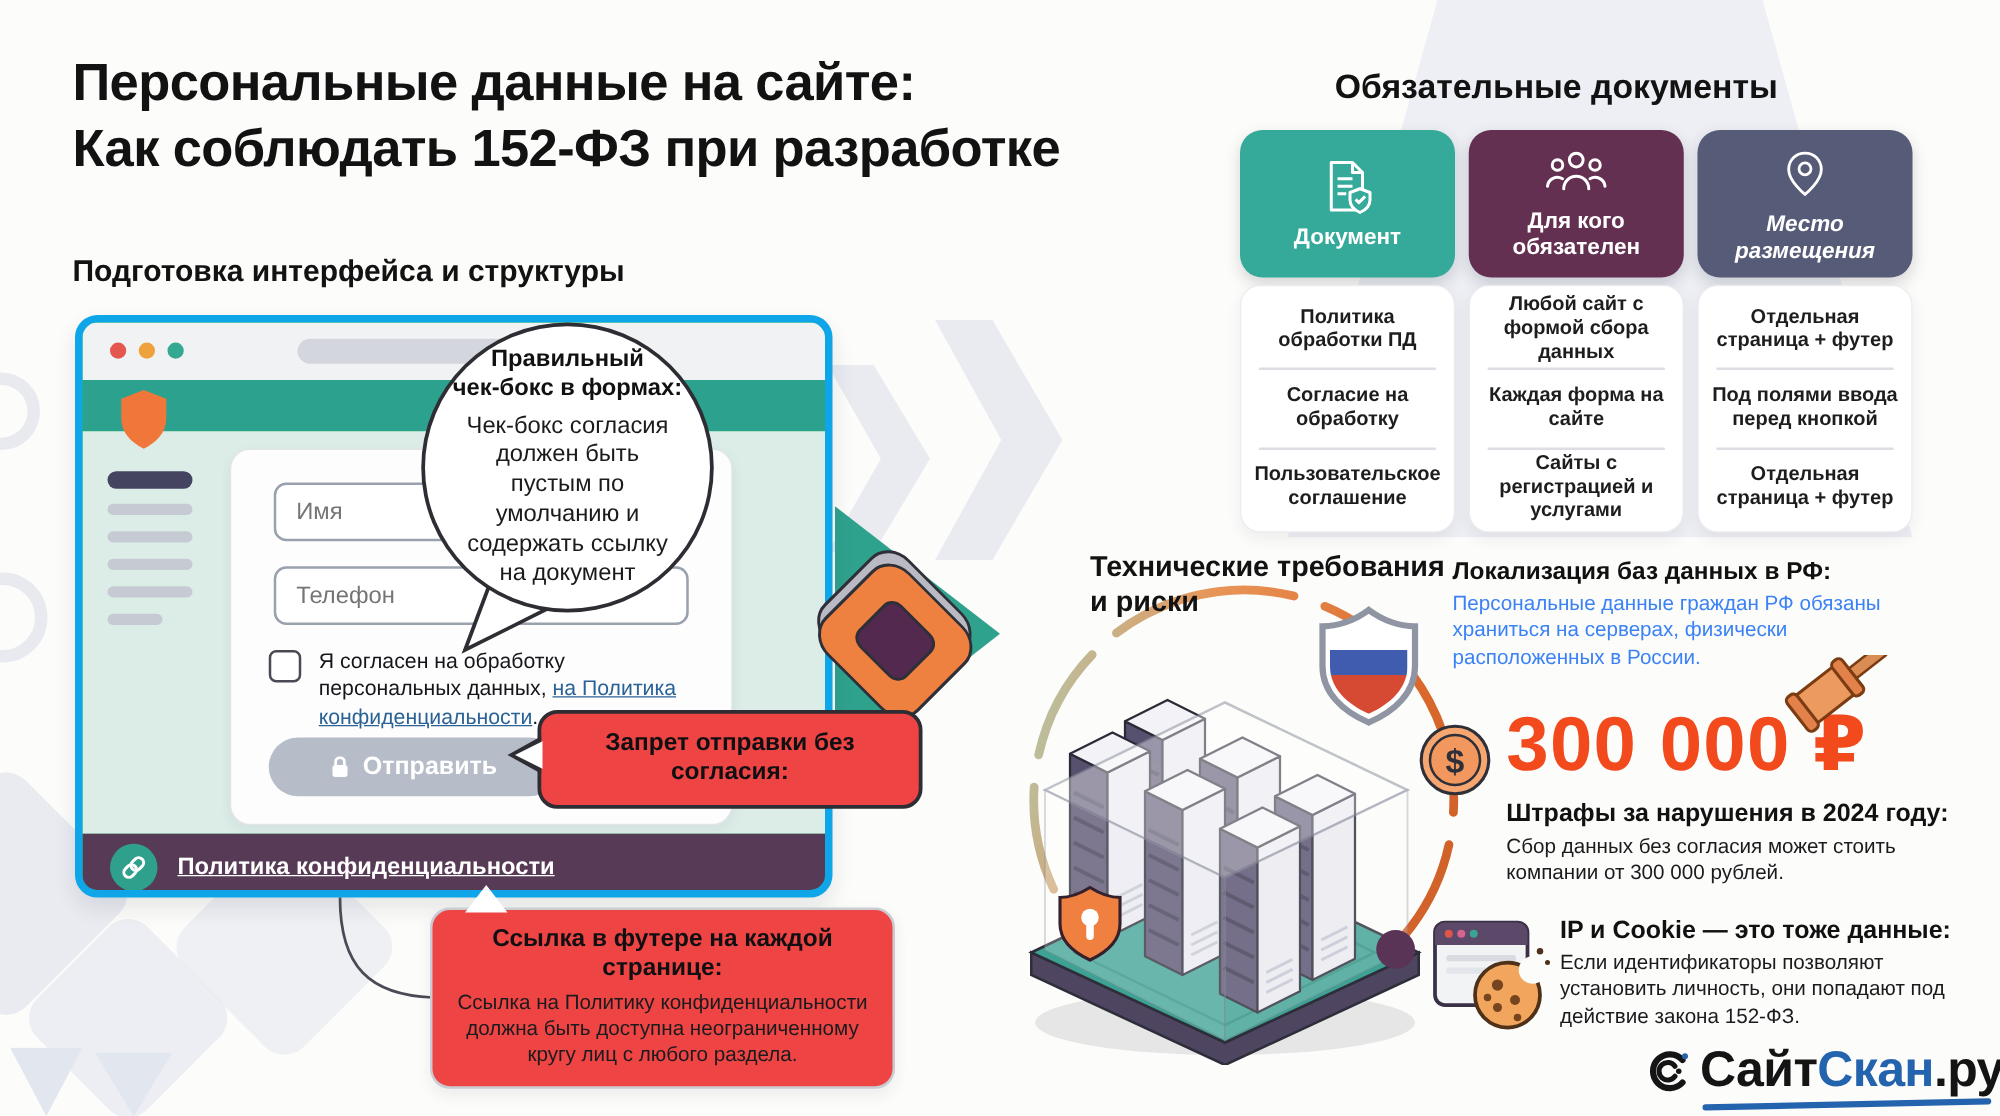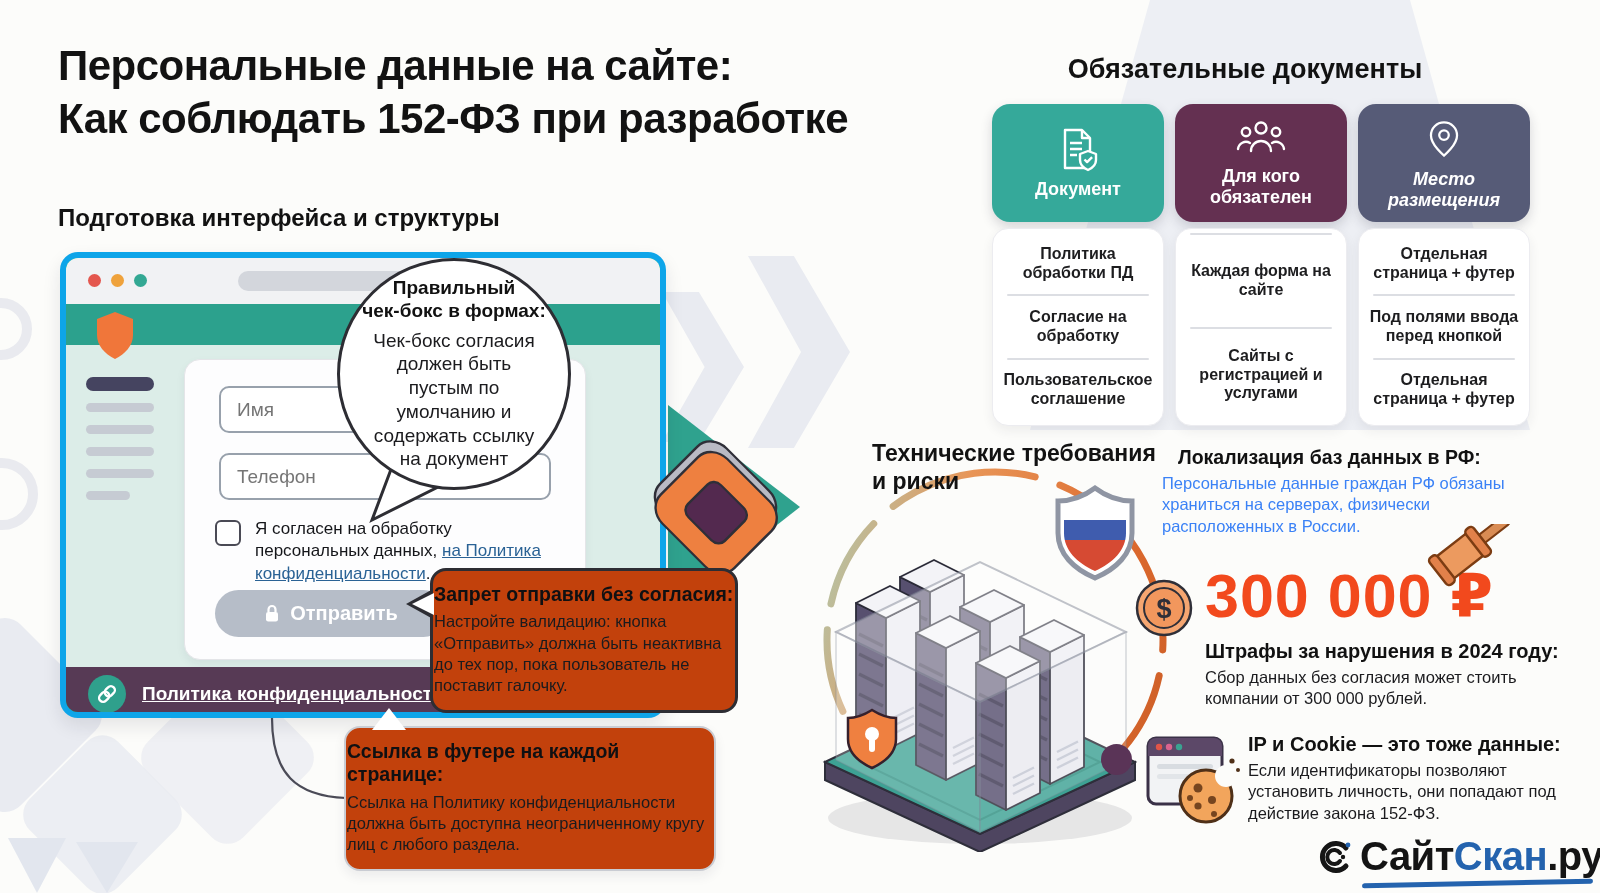--- a/index.html
+++ b/index.html
@@ -58,21 +58,21 @@
     display:flex;align-items:center;justify-content:center;}
   .b-footer a{margin-left:76px;color:#fff;font-size:19px;font-weight:700;}
 
   
   .bubble-circle{left:337px;top:258px;width:234px;height:232px;border-radius:50%;background:#fff;
     border:3px solid #2d2d33;z-index:6;display:flex;flex-direction:column;align-items:center;
     justify-content:center;text-align:center;padding:18px 22px;}
   .bc-title{font-size:19px;font-weight:700;color:#111;line-height:1.2;}
   .bc-body{font-size:19px;color:#1b1b1e;line-height:1.25;margin-top:6px;}
   .b1-tail{left:352px;top:438px;z-index:5;}
-  .bubble-rect{background:#c2410c;border-radius:16px;z-index:6;padding:12px 1px 14px;}
+  .bubble-rect{background:#ef4444;border-radius:16px;z-index:6;padding:12px 16px 14px;text-align:center;}
   .bub2{left:430px;top:568px;width:308px;border:3px solid #2d2d33;}
   .b2-tail-o{position:absolute;left:-27px;top:18px;width:0;height:0;border-top:15px solid transparent;
     border-bottom:15px solid transparent;border-right:27px solid #2d2d33;}
   .b2-tail-i{position:absolute;left:-21px;top:22px;width:0;height:0;border-top:11px solid transparent;
     border-bottom:11px solid transparent;border-right:22px solid #fff;}
   .bub3{left:344px;top:726px;width:372px;border:2px solid #c9ccd3;box-shadow:0 5px 12px rgba(40,40,60,.08);}
   .b3-tail{position:absolute;left:26px;top:-20px;width:0;height:0;border-left:17px solid transparent;
     border-right:17px solid transparent;border-bottom:22px solid #fff;}
   .bub-title{font-size:19.5px;font-weight:700;color:#101012;line-height:1.2;}
   .bub-body{font-size:16.5px;color:#1b1b1e;line-height:1.28;margin-top:5px;}
@@ -89,21 +89,21 @@
     justify-content:center;gap:7px;box-shadow:0 5px 12px rgba(40,40,60,.18);}
   .doc-head .lbl{font-size:18px;font-weight:600;text-align:center;line-height:1.15;}
   .doc-list{margin-top:6px;height:198px;background:#fff;border:1px solid #ececf0;border-radius:16px;
     box-shadow:0 5px 12px rgba(40,40,60,.07);display:flex;flex-direction:column;padding:4px 0;}
   .doc-item{flex:1;display:flex;align-items:center;justify-content:center;text-align:center;
     font-size:16px;font-weight:600;color:#1d1d1f;line-height:1.18;padding:2px 8px;}
   .doc-div{height:2px;background:#dcdee3;margin:0 14px;flex:0 0 2px;border-radius:1px;}
 
   
   .tech-head{left:872px;top:440px;width:300px;font-size:23px;font-weight:700;color:#121212;line-height:1.2;z-index:3;}
-  .loc-title{left:1162px;top:446px;width:380px;font-size:19.5px;font-weight:700;color:#111;z-index:3;margin-left:16px;}
+  .loc-title{left:1162px;top:446px;width:380px;font-size:19.5px;font-weight:700;color:#111;z-index:3;}
   .loc-body{left:1162px;top:473px;width:368px;font-size:16.5px;line-height:1.3;color:#3b82f6;z-index:3;}
   .fine-amount{left:1205px;top:560px;font-size:61px;font-weight:800;color:#f2491d;letter-spacing:1px;z-index:4;}
   .fine-title{left:1205px;top:640px;width:360px;font-size:20px;font-weight:700;color:#111;z-index:3;}
   .fine-body{left:1205px;top:667px;width:350px;font-size:16.5px;line-height:1.3;color:#1b1b1e;z-index:3;}
   .cookie-title{left:1248px;top:733px;width:340px;font-size:20px;font-weight:700;color:#111;z-index:3;}
   .cookie-body{left:1248px;top:760px;width:335px;font-size:16.5px;line-height:1.3;color:#1b1b1e;z-index:3;}
 
   .orbit{left:815px;top:455px;z-index:1;}
   .servers{left:808px;top:462px;z-index:2;}
   .coin{left:1134px;top:578px;z-index:4;}
@@ -210,21 +210,20 @@
       <div>Правильный</div>
       <div>чек-бокс в формах:</div>
     </div>
     <div class="bc-body">Чек-бокс согласия должен быть пустым по умолчанию и содержать ссылку на документ</div>
   </div>
 
   <div class="abs bubble-rect bub2">
     <div class="b2-tail-o"></div>
     <div class="b2-tail-i"></div>
     <div class="bub-title">Запрет отправки без согласия:</div>
-    <div class="bub-body">Настройте валидацию: кнопка «Отправить» должна быть неактивна до тех пор, пока пользователь не поставит галочку.</div>
   </div>
 
   <svg class="abs connector" width="120" height="110">
     <path d="M22,6 C22,62 46,84 96,86" fill="none" stroke="#4b4b57" stroke-width="2.2"></path>
   </svg>
   <div class="abs bubble-rect bub3">
     <div class="b3-tail"></div>
     <div class="bub-title">Ссылка в футере на каждой странице:</div>
     <div class="bub-body">Ссылка на Политику конфиденциальности должна быть доступна неограниченному кругу лиц с любого раздела.</div>
   </div>
@@ -257,20 +256,21 @@
         <circle cx="25" cy="9" r="5.5"></circle>
         <circle cx="10" cy="13" r="4.2"></circle>
         <circle cx="40" cy="13" r="4.2"></circle>
         <path d="M15 32 a10 10 0 0 1 20 0"></path>
         <path d="M2 30 a8 8 0 0 1 12 -6"></path>
         <path d="M48 30 a8 8 0 0 0 -12 -6"></path>
       </svg>
       <div class="lbl">Для кого обязателен</div>
     </div>
     <div class="doc-list">
+      <div class="doc-item">Любой сайт с формой сбора данных</div>
       <div class="doc-div"></div>
       <div class="doc-item">Каждая форма на сайте</div>
       <div class="doc-div"></div>
       <div class="doc-item">Сайты с регистрацией и услугами</div>
     </div>
   </div>
 
   <div class="abs doc-col" style="left:1358px;top:104px;">
     <div class="doc-head" style="background:#565b77;font-style:italic;">
       <svg width="40" height="46" viewBox="0 0 46 46" fill="none" stroke="#fff" stroke-width="2.6">

